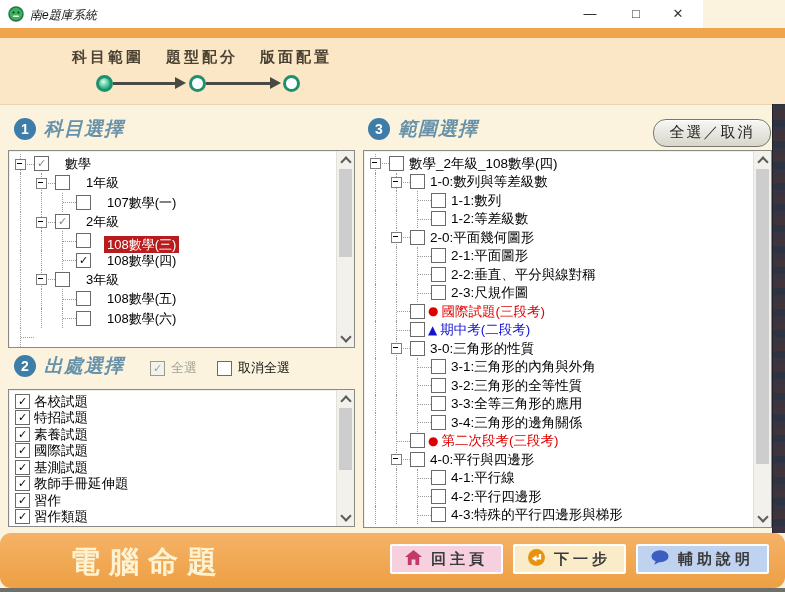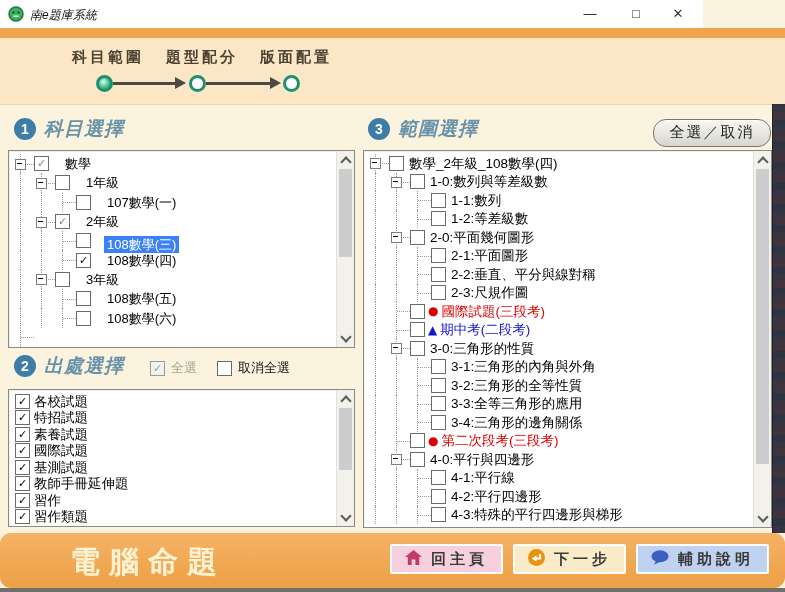--- a/index.html
+++ b/index.html
@@ -85,21 +85,21 @@
   .exp{position:absolute;left:4px;top:50%;margin-top:-5px;width:9px;height:9px;background:#fff;
        border:1px solid #7d7d7d;z-index:2;}
   .exp::after{content:"";position:absolute;left:1px;top:3px;width:5px;border-top:1px solid #000;}
   .cb{flex:0 0 auto;width:13px;height:13px;border:1px solid #6a6a6a;background:#fff;
       font-weight:bold;font-size:11px;line-height:13px;text-align:center;color:#000;
       margin-left:2px;font-family:"DejaVu Sans",sans-serif;}
   .cb.gray{color:#848484;}
   .tlabel{white-space:nowrap;font-size:13px;color:#000;padding:1px 3px;line-height:15px;}
   #subject-tree .tlabel{margin-left:13px;}
   #range-tree .tlabel{margin-left:2px;font-size:13.5px;}
-  .tlabel.sel{background:#3b82f6;color:#fff;margin-top:8px;}
+  .tlabel.sel{background:#b91c1c;color:#fff;margin-top:8px;}
   .marker{margin-left:3px;font-size:12px;line-height:12px;flex:0 0 auto;
           font-family:"DejaVu Sans",sans-serif;}
   .marker + .tlabel{margin-left:0;padding-left:1px;}
 
   
   .lrow{display:flex;align-items:center;height:16.5px;padding-left:2px;}
   .llabel{margin-left:4px;font-size:13.5px;color:#000;white-space:nowrap;line-height:15px;}
 
   
   .footer{position:absolute;left:0;top:533px;width:785px;height:55px;

